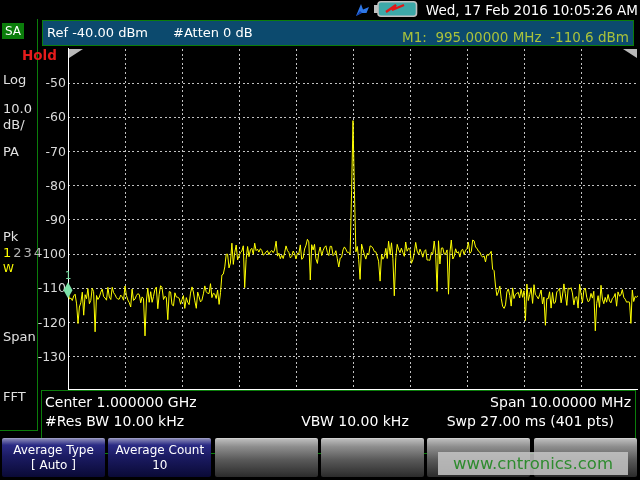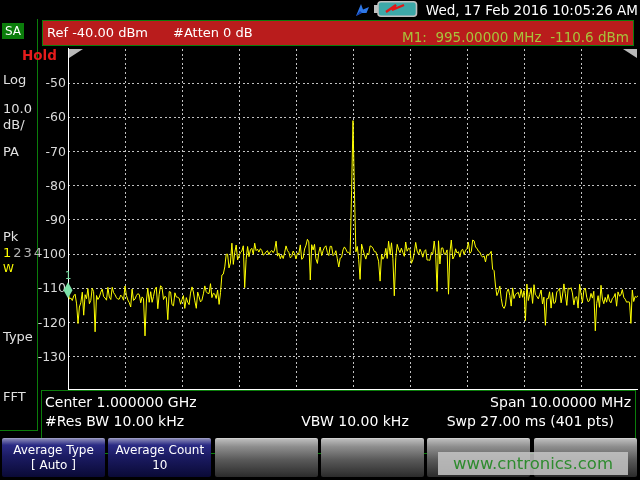--- a/index.html
+++ b/index.html
@@ -9,21 +9,21 @@
     overflow:hidden;color:#e8e8e8;
   }
   .abs{position:absolute;}
   
   .topbar{left:0;top:0;width:640px;height:20px;}
   .clock{right:2px;top:2px;font-size:13.5px;color:#fff;white-space:pre;}
   
   .battery{left:374px;top:1px;width:44px;height:16px;}
   .usbicon{left:354px;top:2px;width:18px;height:16px;}
   
-  .hdrbox{left:42px;top:20px;width:592px;height:26px;border:1px solid var(--c-green);box-sizing:border-box;background:#b91c1c;}
+  .hdrbox{left:42px;top:20px;width:592px;height:26px;border:1px solid var(--c-green);box-sizing:border-box;background:#0c4a6e;}
   .ref{left:4px;top:4px;font-size:13px;color:#fff;white-space:pre;}
   .atten{left:130px;top:4px;font-size:13px;color:#fff;white-space:pre;}
   .m1{right:4px;bottom:0px;font-size:13.5px;color:var(--c-mktext);white-space:pre;}
   
   .sidebox{left:0;top:19px;width:38px;height:412px;border-right:1px solid var(--c-green);border-bottom:1px solid var(--c-green);box-sizing:border-box;}
   .sa{left:2px;top:23px;width:22px;height:16px;background:var(--c-green);color:#fff;font-size:12px;text-align:center;line-height:16px;}
   .hold{left:2px;top:47px;font-size:13.5px;font-weight:bold;color:var(--c-hold);margin-left:20px;}
   .sbl{left:3px;font-size:13px;color:#e0e0e0;white-space:pre;}
   .t-act{color:var(--c-trace);letter-spacing:2px;}
   .t-in{color:#b4b4b4;letter-spacing:2px;}
@@ -75,21 +75,21 @@
   <div class="abs sidebox"></div>
   <div class="abs sa">SA</div>
   <div class="abs hold">Hold</div>
   <div class="abs sbl" style="top:72px">Log</div>
   <div class="abs sbl" style="top:101px">10.0</div>
   <div class="abs sbl" style="top:117px">dB/</div>
   <div class="abs sbl" style="top:144px">PA</div>
   <div class="abs sbl" style="top:229px">Pk</div>
   <div class="abs sbl" style="top:245px"><span class="t-act">1</span><span class="t-in">234</span></div>
   <div class="abs w" style="top:262px">W</div>
-  <div class="abs sbl" style="top:329px">Type</div>
+  <div class="abs sbl" style="top:329px">Span</div>
   <div class="abs sbl" style="top:389px">FFT</div>
 
   <div class="abs ylab" style="left:35px;top:75px">-50</div>
   <div class="abs ylab" style="left:35px;top:109px">-60</div>
   <div class="abs ylab" style="left:35px;top:143.5px">-70</div>
   <div class="abs ylab" style="left:35px;top:177.5px">-80</div>
   <div class="abs ylab" style="left:35px;top:212px">-90</div>
   <div class="abs ylab" style="left:35px;top:246px">-100</div>
   <div class="abs ylab" style="left:35px;top:280px">-110</div>
   <div class="abs ylab" style="left:35px;top:314.5px">-120</div>

